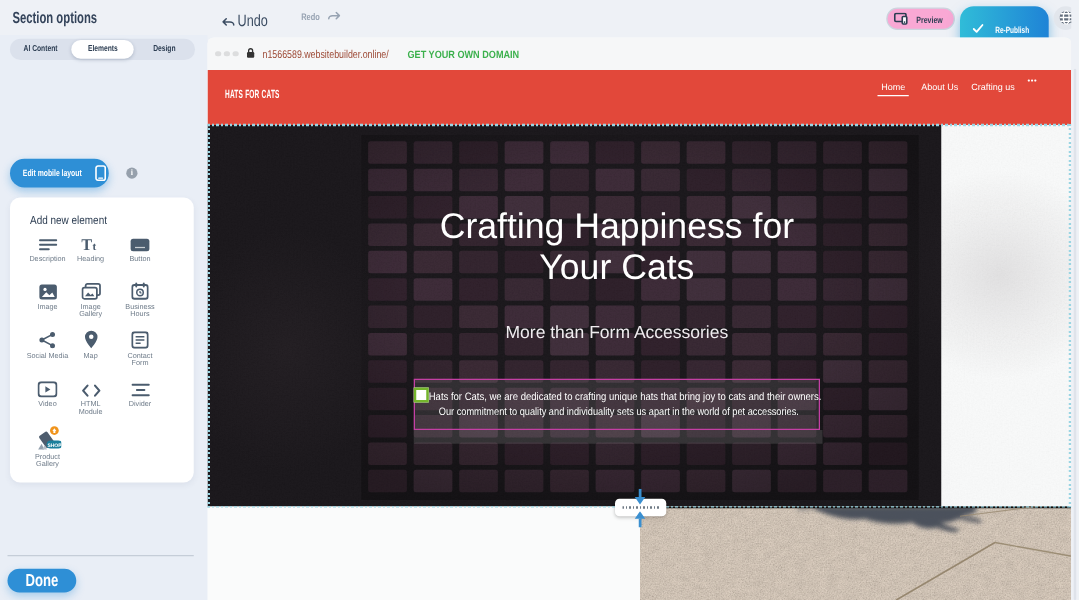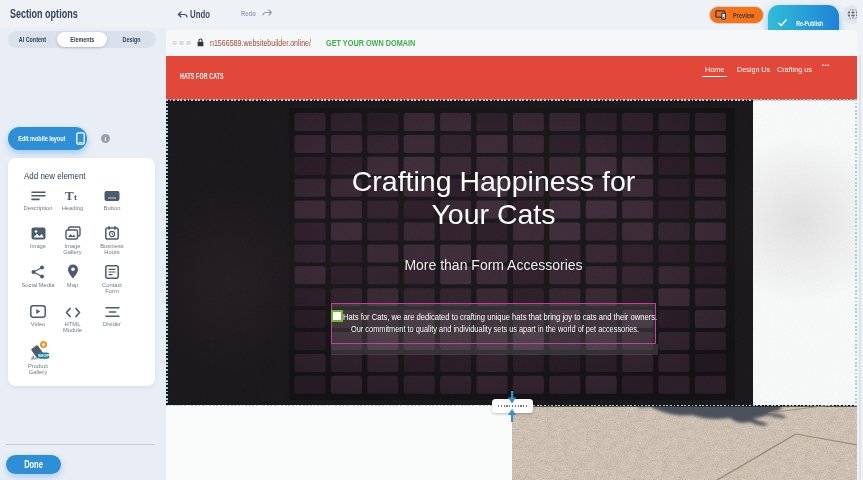--- a/index.html
+++ b/index.html
@@ -4,23 +4,23 @@
 <style>
 * { margin:0; padding:0; box-sizing:border-box; }
 html,body { width:863px; height:480px; overflow:hidden; }
 body { font-family:"Liberation Sans", sans-serif; background:#edf1f6; position:relative; }
 .abs { position:absolute; }
 .cnd { display:inline-block; transform:scaleX(0.78); transform-origin:left center; white-space:nowrap; }
 .cndc { display:inline-block; transform:scaleX(0.78); transform-origin:center; white-space:nowrap; }
 
 #topbar { left:0; top:0; width:863px; height:30px; background:#eef1f6; }
 #secopts { left:10px; top:6px; font-size:12.9px; font-weight:bold; color:#33435a; }
-#undo { left:177px; top:9px; font-size:10px; font-weight:bold; color:#3c4d63; }
+#undo { left:177px; top:9px; font-size:13px; font-weight:normal; color:#3c4d63; }
 #redo { left:217px; top:9px; font-size:7.6px; font-weight:bold; color:#97a3b2;margin-left:24px; }
-#preview { left:709px; top:6px; width:55px; height:18px; background:#f97316; border:1px solid #ccd4de; border-radius:10px; display:flex; align-items:center; justify-content:center; gap:3px; }
+#preview { left:709px; top:6px; width:55px; height:18px; background:#f9a8d4; border:1px solid #ccd4de; border-radius:10px; display:flex; align-items:center; justify-content:center; gap:3px; }
 #preview span { font-size:7.2px; font-weight:bold; color:#2c3d52; }
 #republish { left:768px; top:5px; width:71px; height:36px; border-radius:11px;
   background:linear-gradient(90deg,#30bcd8,#1f83d6); display:flex; align-items:center; justify-content:center; gap:4px;
   box-shadow:0 4px 9px rgba(45,150,210,0.55); }
 #republish span { font-size:7.2px; font-weight:bold; color:#fff; } #republish .cndc { transform:scaleX(0.72); }
 #globe { left:843px; top:4.5px; width:19px; height:19px; border-radius:50%; background:#e2e6ec; display:flex; align-items:center; justify-content:center; }
 
 #sidebar { left:0; top:28px; width:166px; height:452px; background:#e9eef6; }
 #tabs { left:8px; top:3px; width:148px; height:17px; background:#dbe1ec; border-radius:9px; display:flex; align-items:center; }
 #tabs .tab { flex:1; text-align:center; font-size:6.9px; font-weight:bold; color:#2c3d52; }
@@ -30,21 +30,21 @@
 #tipbody { left:10px; top:24px; font-size:7.7px; line-height:8.6px; color:#3e7fa6; }
 #editmob { left:8px; top:99px; width:79px; height:23px; border-radius:12px; background:#2e8fd6; box-shadow:0 3px 7px rgba(46,143,214,.4); display:flex; align-items:center; justify-content:center; gap:3px; }
 #editmob span { font-size:7.4px; font-weight:bold; color:#fff; }
 #info { left:101px; top:106px; width:9px; height:9px; border-radius:50%; background:#96a0ac; color:#fff; font-size:6.5px; font-weight:bold; text-align:center; line-height:9px; font-family:"Liberation Serif",serif; }
 #addcard { left:8px; top:130px; width:147px; height:228px; background:#fff; border-radius:8px; box-shadow:0 2px 5px rgba(60,80,120,.08); }
 #addtitle { left:16px; top:12px; font-size:9.4px; color:#2c3d52; }
 .el { position:absolute; width:46px; text-align:center; }
 .el .ic { height:16px; display:flex; align-items:flex-end; justify-content:center; }
 .el .lb { margin-top:3px; font-size:5.8px; line-height:6.4px; color:#6e7b89; }
 #divline { left:6px; top:416px; width:149px; height:1px; background:#c5cdd8; }
-#done { left:6px; top:427px; width:55px; height:19px; border-radius:10px; background:#2e8fd6; box-shadow:0 3px 7px rgba(46,143,214,.35); color:#fff; font-size:10px; font-weight:bold; text-align:center; line-height:19px; }
+#done { left:6px; top:427px; width:55px; height:19px; border-radius:10px; background:#2e8fd6; box-shadow:0 3px 7px rgba(46,143,214,.35); color:#fff; font-size:14px; font-weight:bold; text-align:center; line-height:19px; }
 
 #site { left:166px; top:30px; width:691px; height:450px; background:#fafbfb; border-radius:5px 5px 0 0; overflow:hidden; }
 #urlbar { left:0; top:0; width:691px; height:26px; background:#f6f7f8; }
 .dot { position:absolute; top:10.5px; width:4.5px; height:4.5px; border-radius:50%; background:#dcddde; }
 #urltext { left:44px; top:8px; font-size:9px; color:#9d4a36; }
 #urlown { left:160px; top:8px; font-size:8.4px; font-weight:bold; color:#3bb04c; }
 #redhead { left:0; top:26px; width:691px; height:44px; background:#e2483a; }
 #logo { left:14px; top:13.5px; font-size:9.5px; font-weight:bold; color:#fff; transform:scaleX(0.55); transform-origin:left; letter-spacing:0.3px; }
 .nav { position:absolute; top:8.5px; font-size:7.2px; color:#fff; }
 #navuline { left:536px; top:19.5px; width:25px; height:1.5px; background:#fff; }
@@ -261,21 +261,21 @@
     <svg class="abs" style="left:31px;top:8px" width="7" height="9" viewBox="0 0 8 10">
         <rect x="0.7" y="4" width="6.6" height="5.3" rx="1" fill="#333"></rect>
         <path d="M2.2 4 V2.8 a1.8 1.8 0 0 1 3.6 0 V4" stroke="#333" stroke-width="1.2" fill="none"></path>
       </svg>
     <div class="abs" id="urltext"><span class="cnd" style="transform:scaleX(0.785)">n1566589.websitebuilder.online/</span></div>
     <div class="abs" id="urlown"><span class="cnd" style="transform:scaleX(0.87)">GET YOUR OWN DOMAIN</span></div>
   </div>
   <div class="abs" id="redhead">
     <div class="abs" id="logo">HATS FOR CATS</div>
     <div class="nav" style="left:539px">Home</div>
-    <div class="nav" style="left:571px">Design Us</div>
+    <div class="nav" style="left:571px">About Us</div>
     <div class="nav" style="left:611px">Crafting us</div>
     <div class="nav" style="left:656px;top:6px;font-size:6px;letter-spacing:0.5px">•••</div>
     <div class="abs" id="navuline"></div>
   </div>
   <div class="abs" id="dark">
     <div style="position:absolute;left:0;top:0;width:691px;height:305px;background:radial-gradient(ellipse 120px 140px at 64px 180px, rgba(64,52,58,0.18), rgba(0,0,0,0) 70%),radial-gradient(ellipse 130px 120px at 634px 120px, rgba(70,58,64,0.13), rgba(0,0,0,0) 70%);"></div>
       <div id="griddiv"><svg width="863" height="480">
           <defs>
             <filter id="dn" x="0" y="0" width="100%" height="100%">
               <feTurbulence type="fractalNoise" baseFrequency="0.8" numOctaves="2" seed="3"></feTurbulence>

